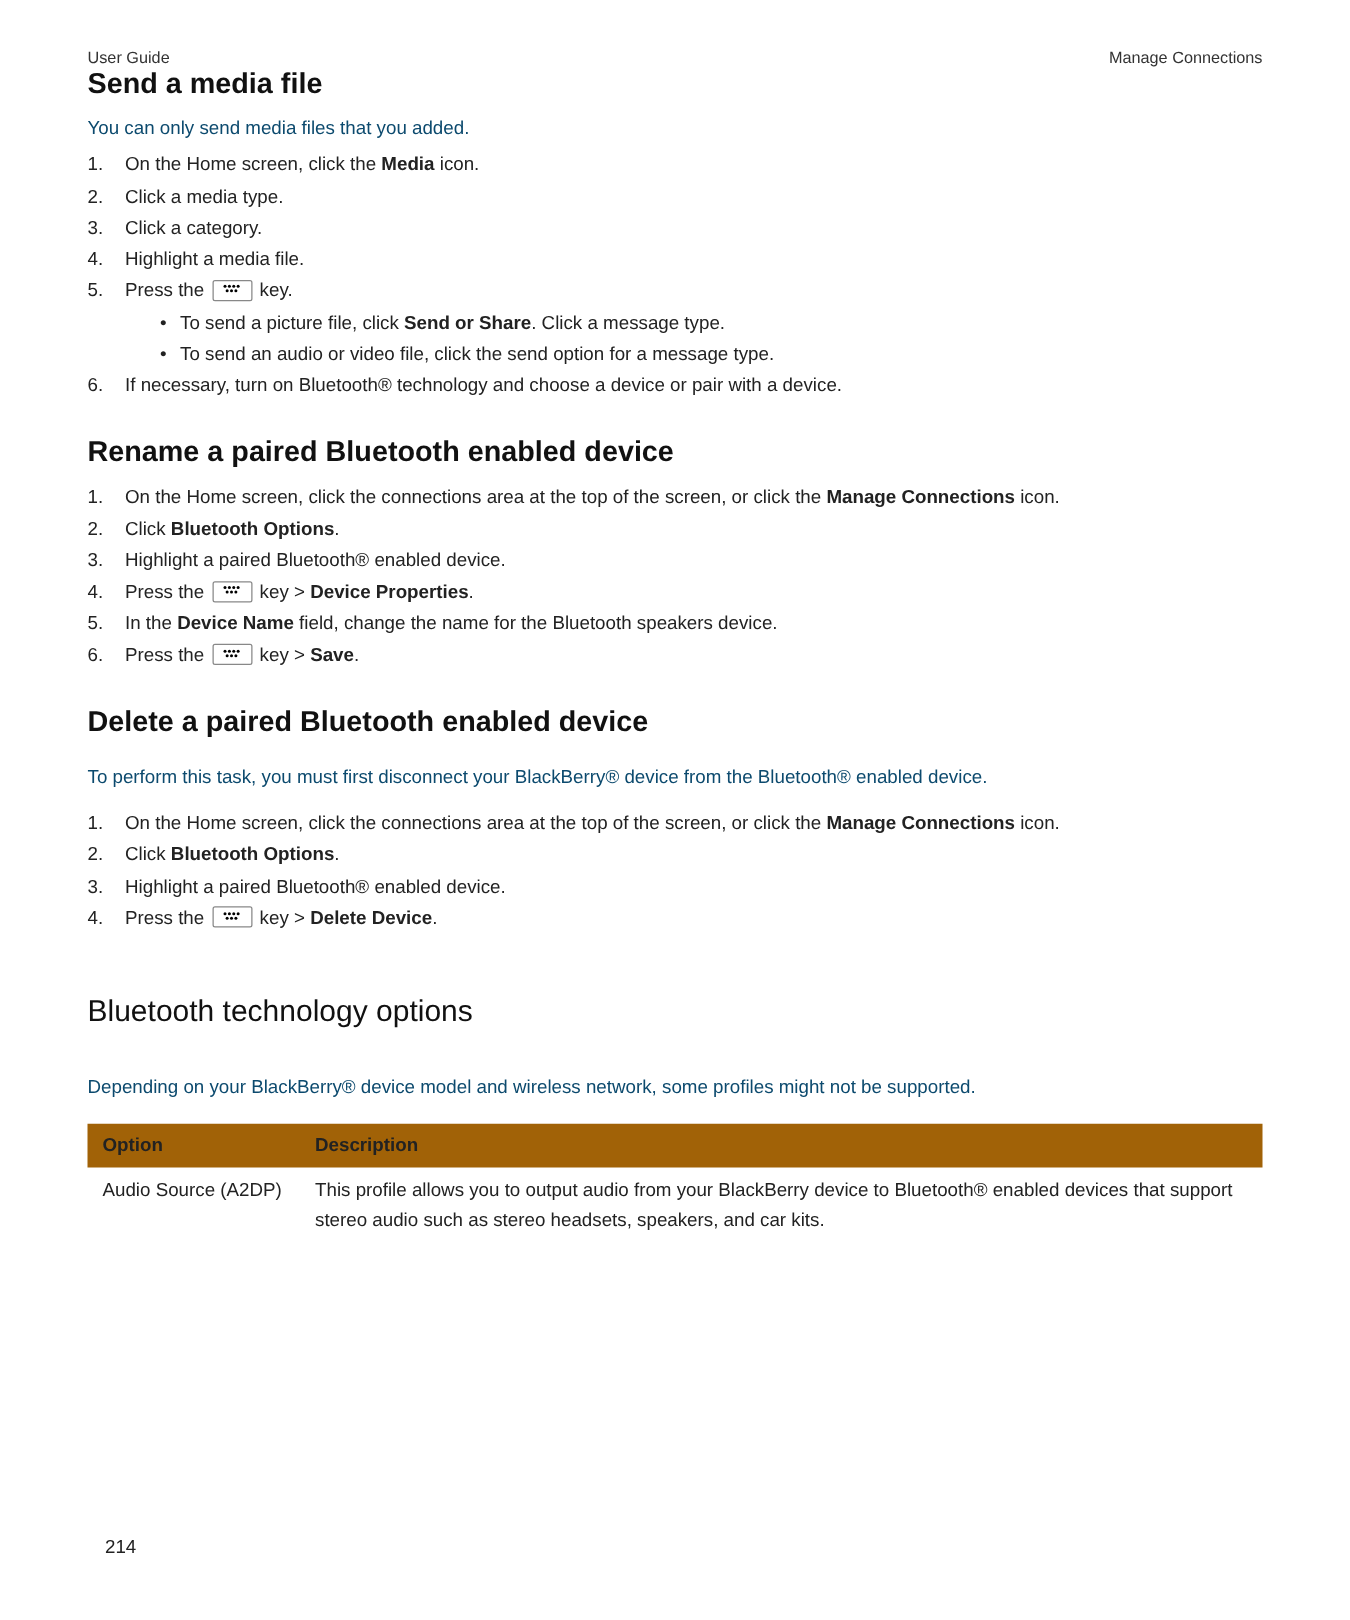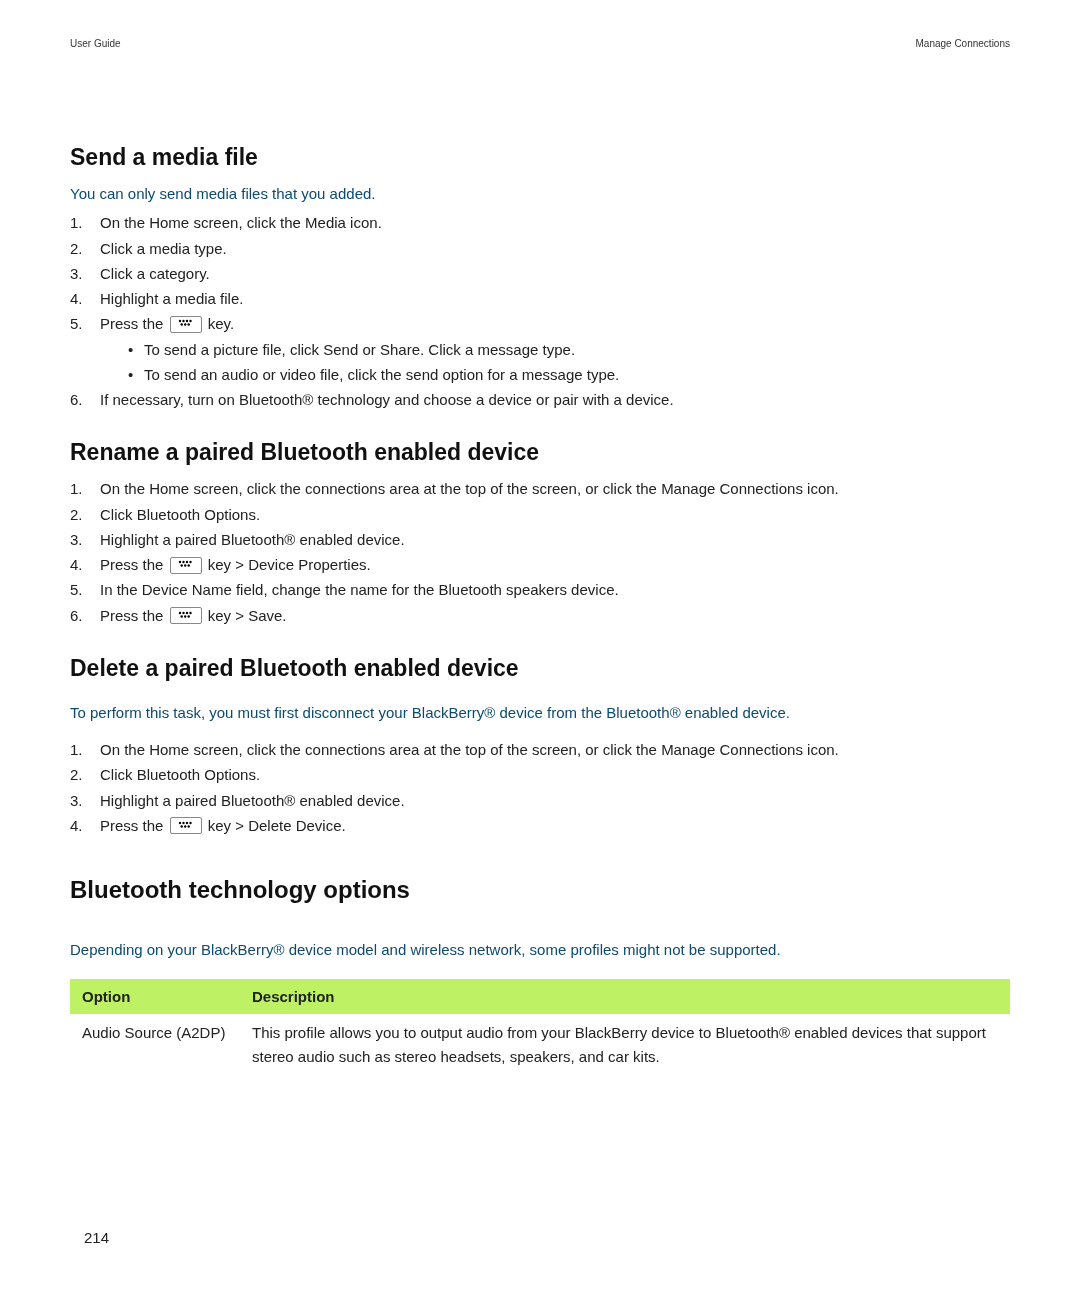--- a/index.html
+++ b/index.html
@@ -10,41 +10,40 @@
       background: #fff;
       color: #000;
       position: relative;
     }
     .page {
       padding: 38px 70px 40px 70px;
     }
     .header-row {
       display: flex;
       justify-content: space-between;
-      font-size: 10px;
+      font-size: 13px;
       color: #333;
-      margin-bottom: 95px;
     }
     .link-blue {
       color: #00A0C8;
       font-size: 14.5px;
       display: block;
       margin-bottom: 28px;
     }
     .h3 {
       font-size: 23px;
       font-weight: 700;
       color: #111;
       margin-bottom: 11px;
     }
     .h2 {
       font-size: 24px;
-      font-weight: 700;
+      font-weight: 400;
       color: #111;
-      margin-top: 39px;
+      margin-top: 50px;
       margin-bottom: 26px;
     }
     .para {
       font-size: 15px;
       line-height: 1.55;
       color: #0c4a6e;
       margin-bottom: 6px;
     }
     ol.steps {
       list-style: none;
@@ -89,32 +88,32 @@
       width: 32px;
       height: 17px;
       border: 1px solid #888;
       border-radius: 2px;
       vertical-align: middle;
       margin: 0 2px;
       position: relative;
       top: -1px;
     }
     .key-icon svg { display: block; }
-    .bold { font-weight: 400; }
+    .bold { font-weight: 700; }
     .table-wrap {
       margin-top: 18px;
     }
     .tbl {
       width: 100%;
       border-collapse: collapse;
       font-size: 15px;
     }
     .tbl th {
       text-align: left;
-      background: #bef264;
+      background: #a16207;
       font-weight: 700;
       padding: 9px 12px;
       color: #222;
     }
     .tbl td {
       padding: 7px 12px 3px 12px;
       vertical-align: top;
       line-height: 1.6;
       color: #222;
     }

